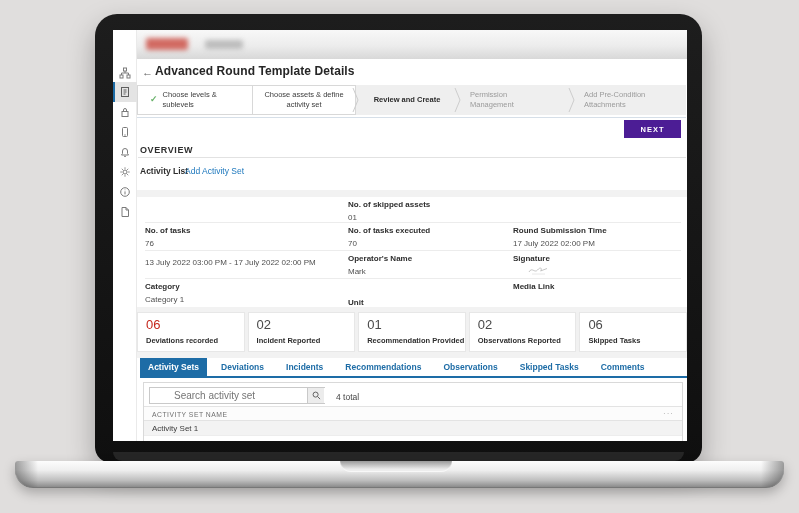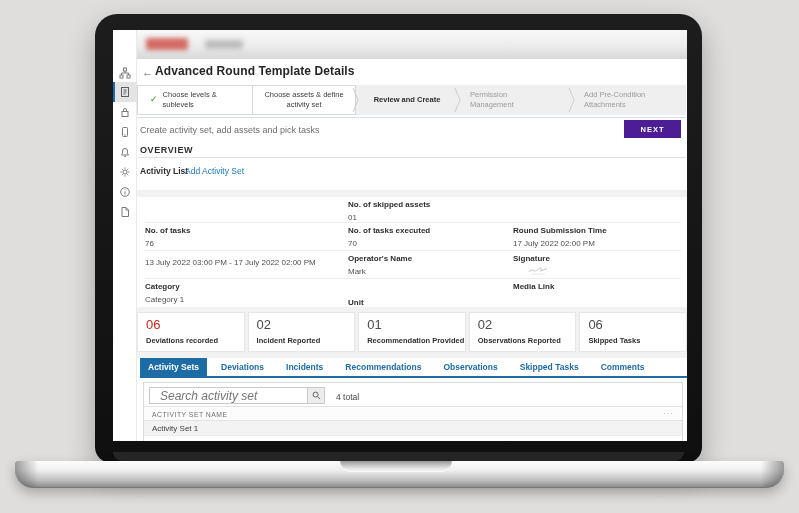--- a/index.html
+++ b/index.html
@@ -98,22 +98,22 @@
   .tab { display:flex; align-items:center; padding:0 8px; margin-right:6px; font-size:8.5px;
     font-weight:bold; color:#1d6ca6; cursor:pointer; }
   .tab.active { background:#1d6ca6; color:#fff; }
   .tabs-underline { position:absolute; left:27px; right:0; top:346px; height:2px; background:#1d6ca6; }
 
   
   .tpanel { position:absolute; left:30px; right:4px; top:352px; height:75px;
     border:1px solid #d9d9d9; background:#fff; }
   .search-box { position:absolute; left:5px; top:4px; width:176px; height:17px;
     border:1px solid #c9c9c9; background:#fff; }
-  .search-input { position:absolute; left:4px; top:0; width:157px; height:15px; border:none; outline:none;
-    font-size:12px; font-style:italic; color:#777; padding-left:6px; font-family:"Liberation Sans",sans-serif; }
+  .search-input { position:absolute; left:18px; top:0; width:157px; height:15px; border:none; outline:none;
+    font-size:10px; color:#777; padding-left:6px; font-family:"Liberation Sans",sans-serif; }
   .search-btn { position:absolute; right:0; top:0; width:17px; height:15px; background:#ececec;
     border:none; border-left:1px solid #c9c9c9; cursor:pointer; display:flex; align-items:center; justify-content:center; }
   .total-txt { position:absolute; left:192px; top:9px; font-size:8.5px; color:#454545; }
   .thead { position:absolute; left:0; right:0; top:23px; height:15px; background:#fcfcfc;
     border-top:1px solid #e3e3e3; border-bottom:1px solid #e3e3e3; }
   .thead .ht { position:absolute; left:8px; top:4px; font-size:6.8px; letter-spacing:.5px; color:#6e6e6e; }
   .thead .more { position:absolute; right:8px; top:2px; font-size:8px; color:#b3b3b3; letter-spacing:1px; cursor:pointer; }
   .trow { position:absolute; left:0; right:0; height:14px; }
   .trow .rt { position:absolute; left:8px; top:3px; font-size:8px; color:#3a3a3a; }
   .r1 { top:38px; background:#f3f3f3; }
@@ -233,21 +233,20 @@
     </div>
     <div class="step gray disabled left">
       <svg class="chev" width="7" height="26">
           <polyline points="1,1 6,13 1,25" fill="none" stroke="#cdcdcd" stroke-width="1"></polyline>
         </svg>
       <span class="lbl">Add Pre-Condition Attachments</span>
     </div>
   </div>
   <div class="stepper-underline"></div>
 
-  <div class="subtitle">Create activity set, add assets and pick tasks</div>
   <button class="next-btn">NEXT</button>
 
   <div class="overview-h">OVERVIEW</div>
   <div class="div-a"></div>
   <div class="al-label">Activity List</div>
   <a class="al-link">Add Activity Set</a>
 
   <div class="gstrip g1"></div>
 
   <div class="field" style="left:235px; top:170px">

